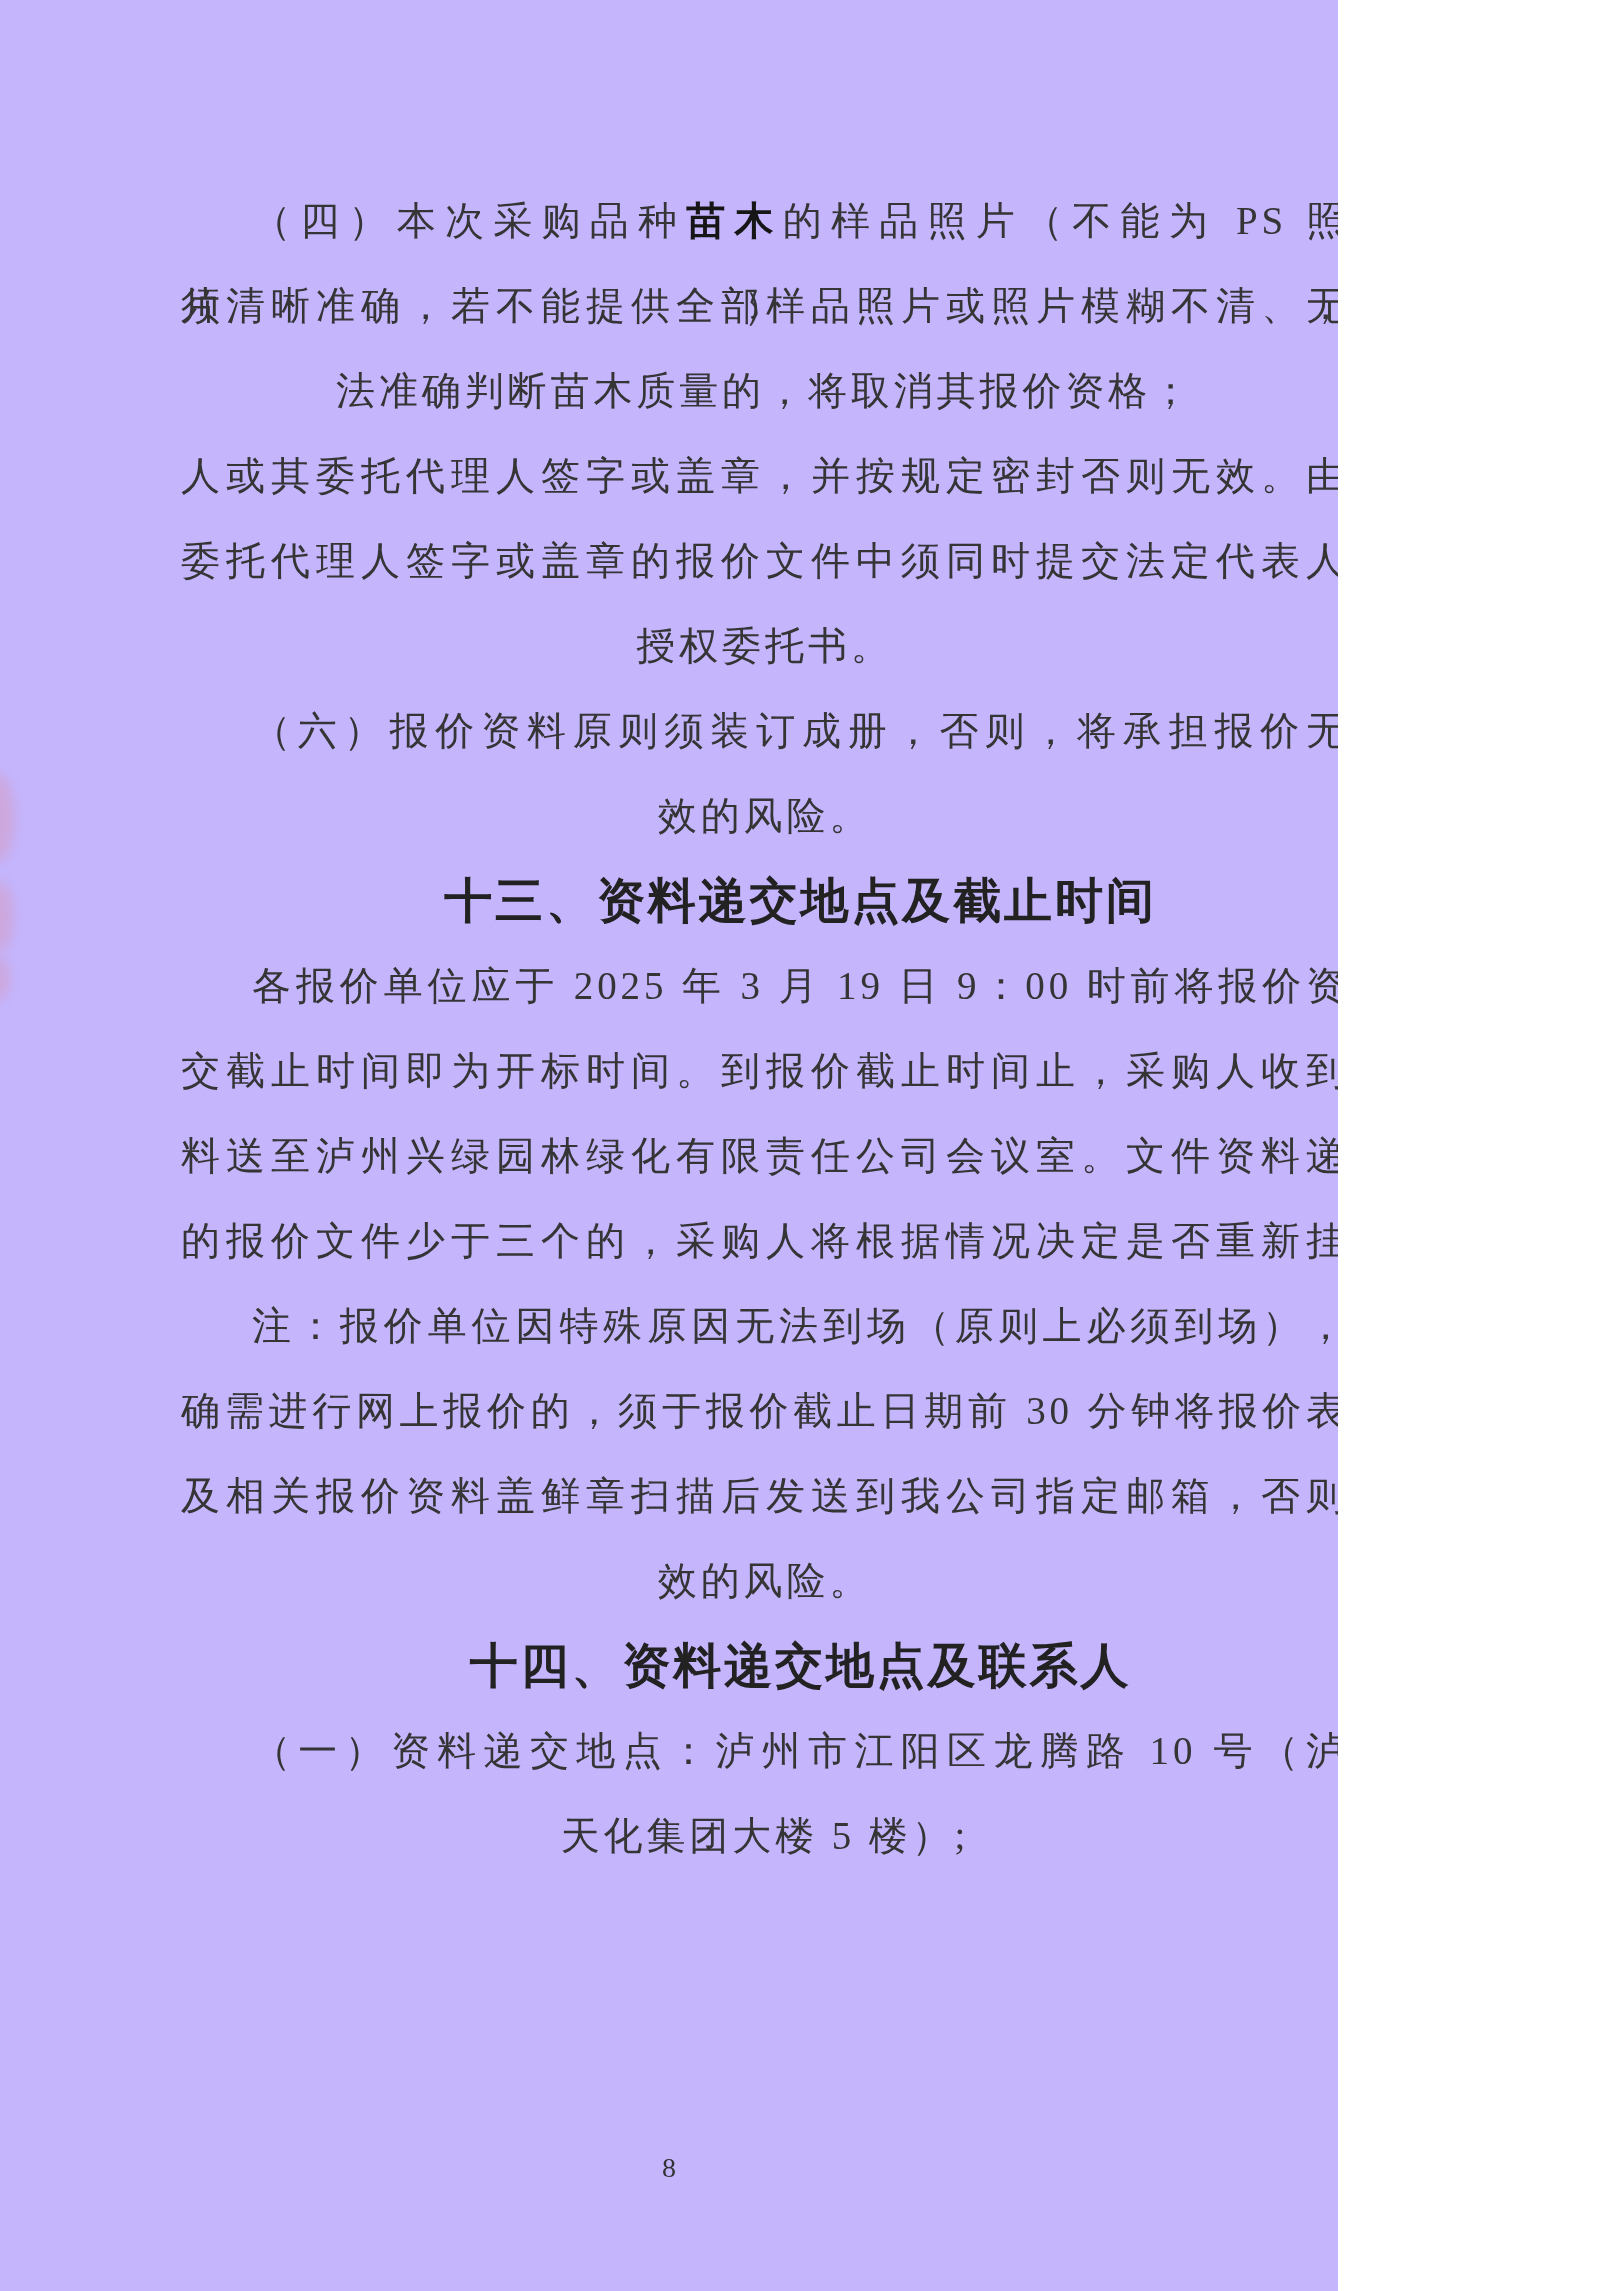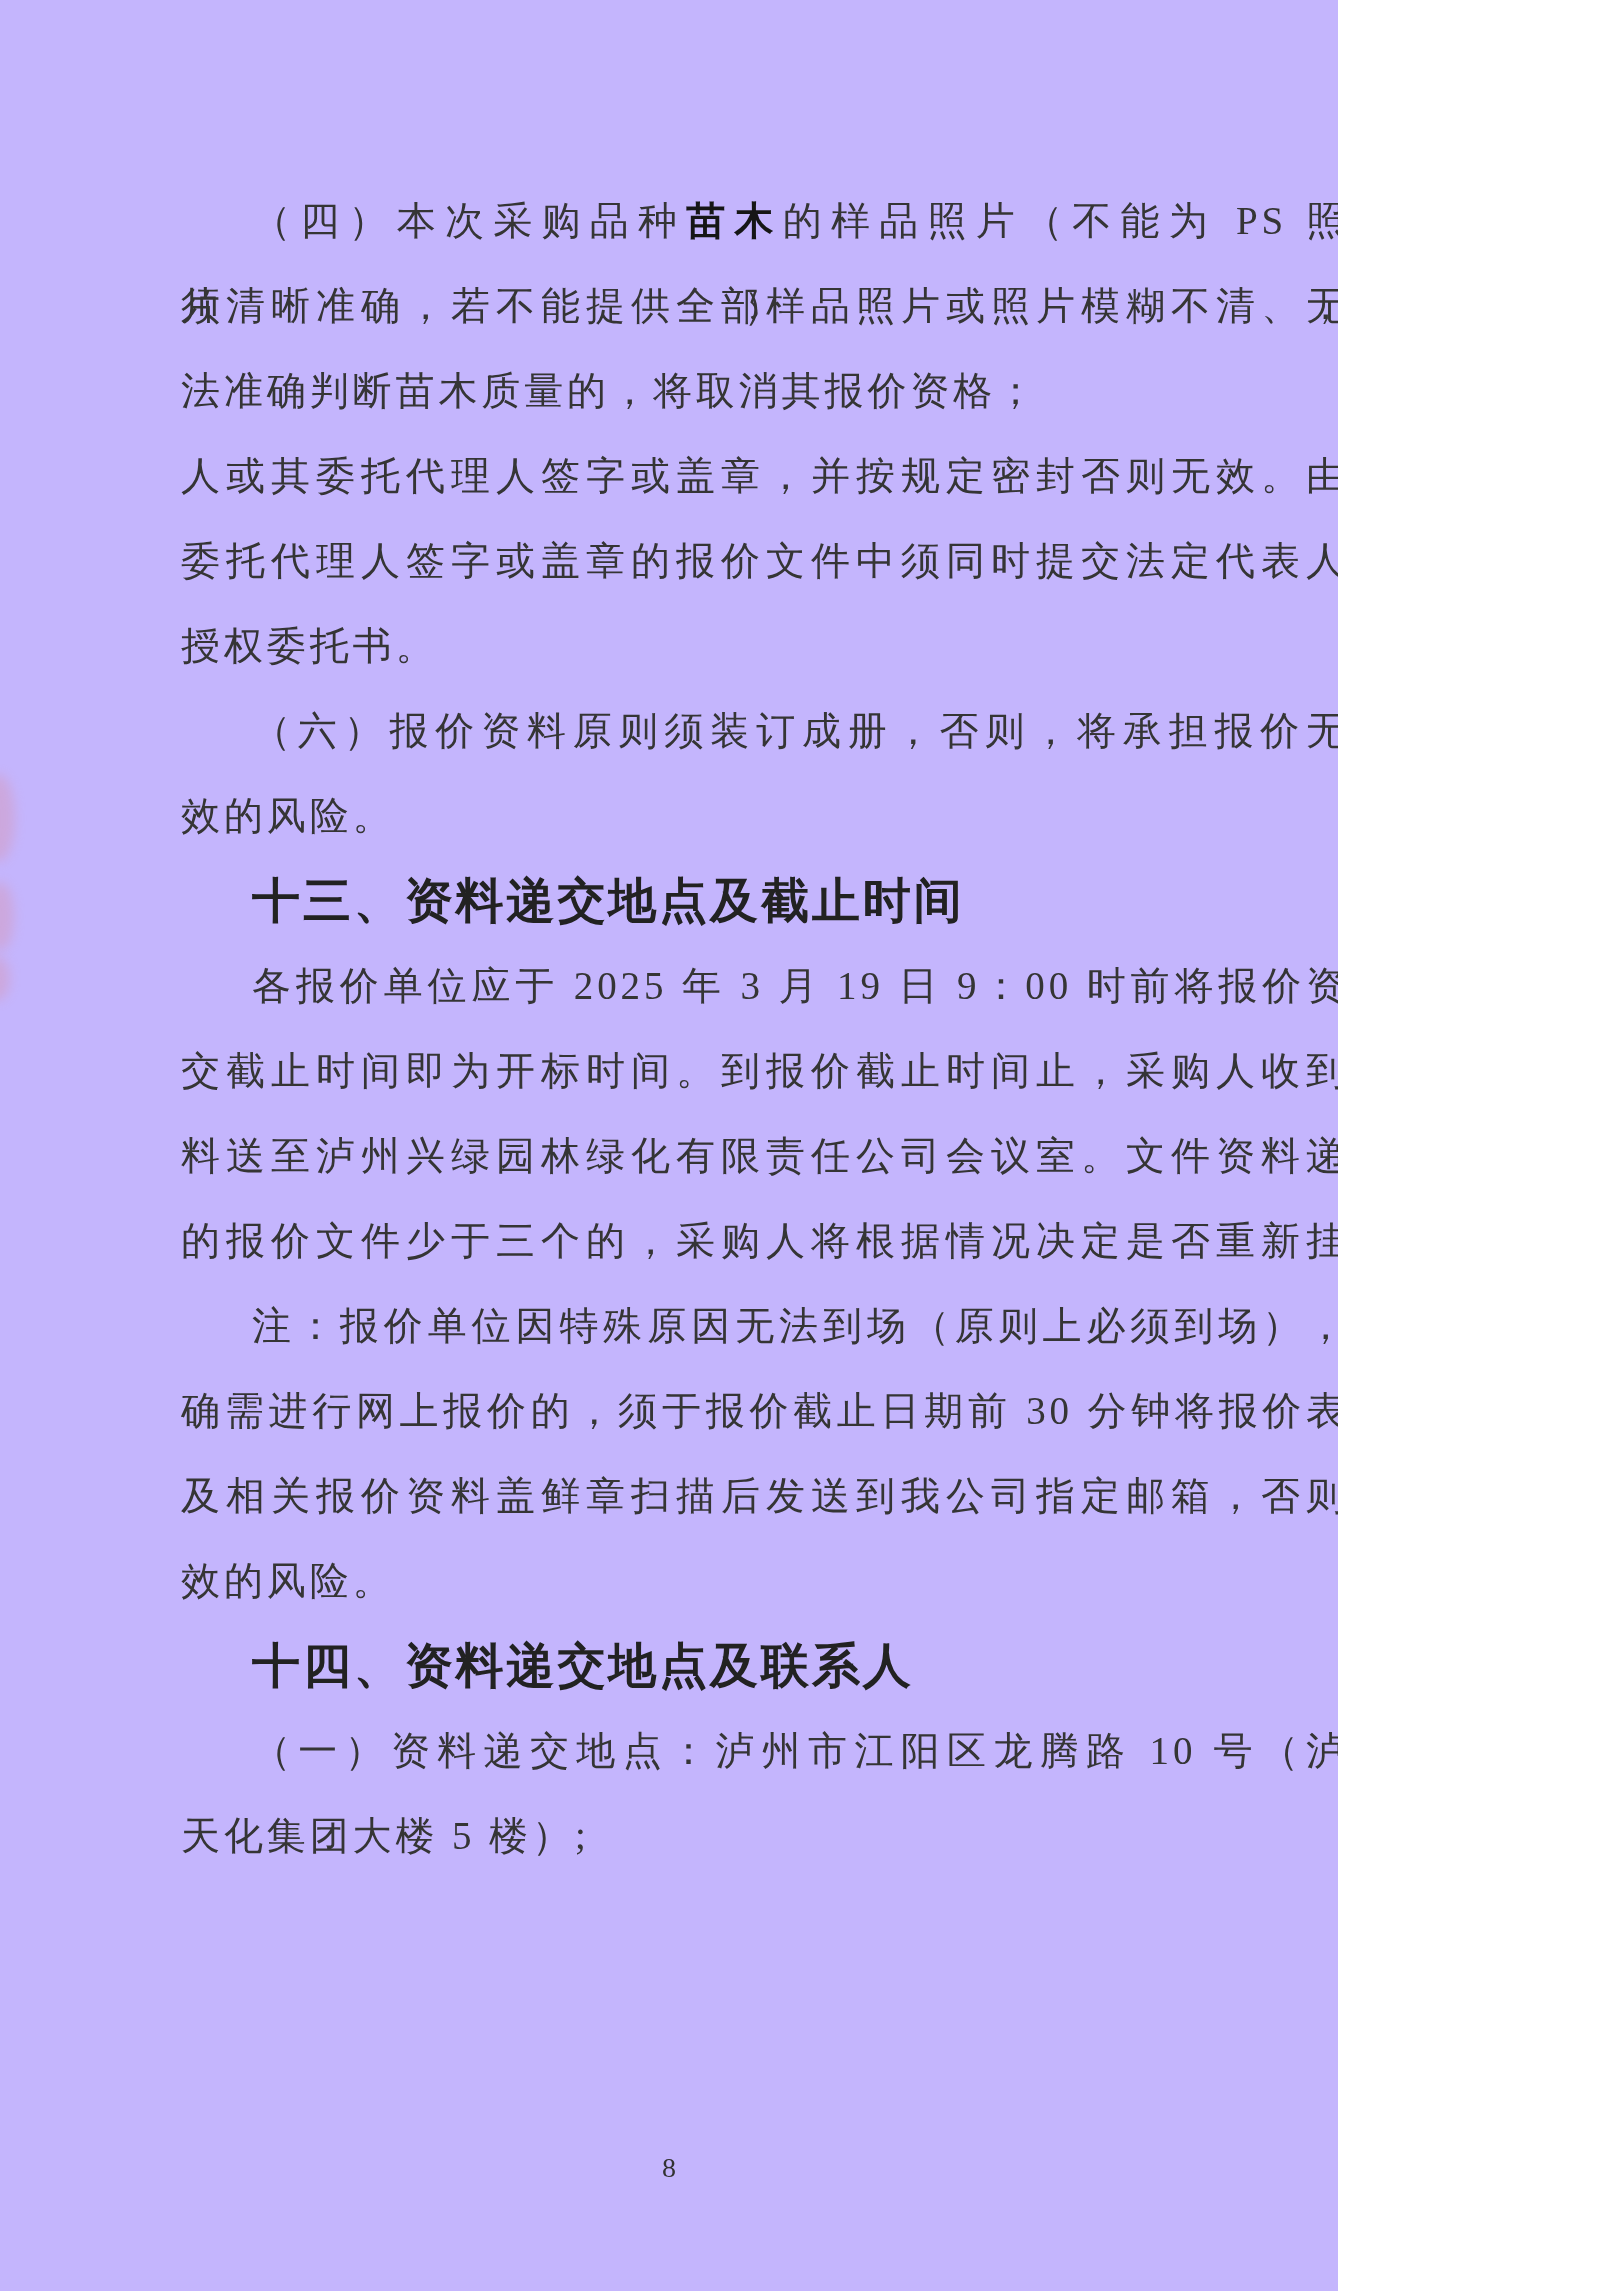--- a/index.html
+++ b/index.html
@@ -21,21 +21,21 @@
     top: 178px;
     width: 1168px;
   }
   .line {
     height: 85px;
     line-height: 85px;
     font-size: 39px;
     letter-spacing: 3.9px;
     color: #353535;
     white-space: nowrap;
-    text-align: left;
+    text-align: center;
   }
   .line.fill {
     white-space: normal;
     text-align: justify;
     text-align-last: justify;
     text-justify: inter-character;
   }
   .line.indent {
     text-indent: 71px;
   }

